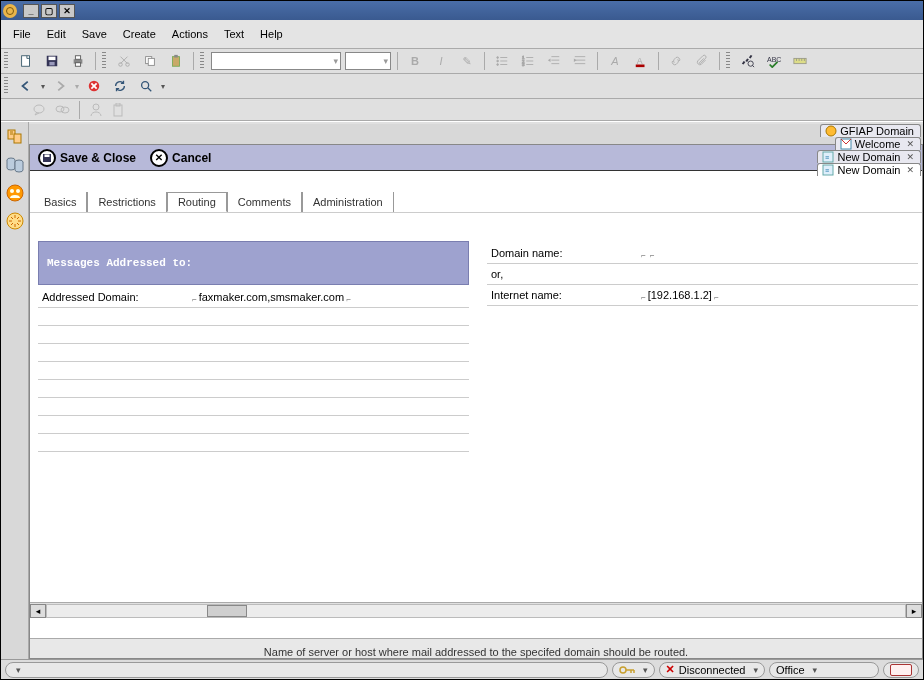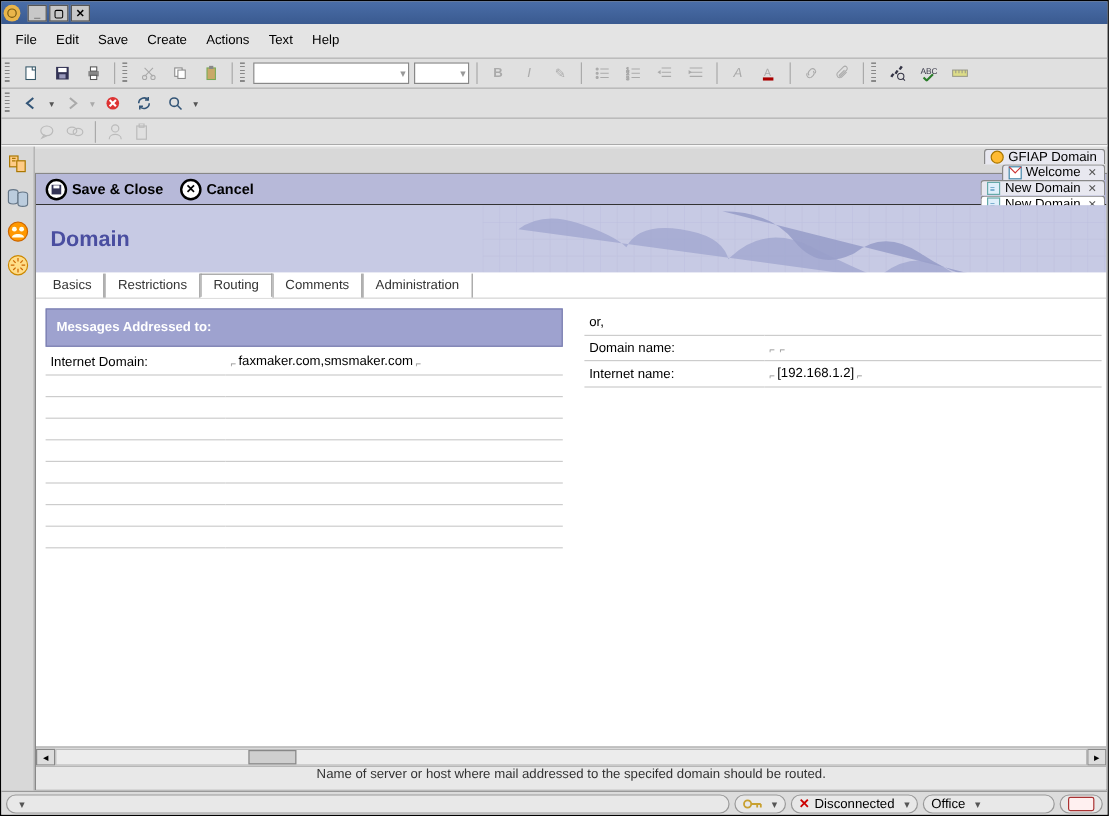--- a/index.html
+++ b/index.html
@@ -145,20 +145,21 @@
   .tab .close{ font-size:9px; color:#555; margin-left:3px; }
 
   
   .page{
     flex:1;
     border:1px solid #888;
     margin:0 0 0 0;
     background:#fff;
     display:flex; flex-direction:column;
     overflow:hidden;
+    gap:20px;
   }
 
   .actionbar{
     height:26px;
     background:#b7b9d9;
     display:flex; align-items:center;
     padding:0 8px; gap:14px;
     border-bottom:1px solid #333;
     font-size:12px;
   }
@@ -204,22 +205,22 @@
   }
 
   .body{
     flex:1; overflow:auto; padding:8px 4px 4px 8px;
     display:flex; gap:18px;
     background:#fff;
   }
   .panel{ flex:1; }
   .panel-hdr{
     background:#9ea2cf; color:#fff; font-weight:bold;
-    border:1px solid #7a7eb0; padding:4px 8px; height:32px;
-    display:flex; align-items:center;
+    border:1px solid #7a7eb0; padding:4px 8px; height:44px;
+    display:flex; align-items:center;font-family:Liberation Mono, monospace;
   }
   .field-table{ width:100%; border-collapse:collapse; margin-top:2px;}
   .field-table td{
     border-bottom:1px solid #ccc; padding:4px 4px; font-size:11px; vertical-align:middle;
     height:18px;
   }
   .field-table td:first-child{ width:150px; color:#000;}
   .fld-wrap{
     display:inline-flex; align-items:flex-end;
     font-family:Arial,sans-serif;
@@ -237,21 +238,21 @@
   .hscroll .arrow{
     width:16px; height:14px; border:1px solid #888; background:#ddd;
     display:flex; align-items:center; justify-content:center; font-size:9px;
   }
   .hscroll .track{ flex:1; height:14px; background:#ececec; border:1px solid #bbb; position:relative;}
   .hscroll .thumb{ position:absolute; left:160px; top:0; width:40px; height:12px; background:#cfcfcf; border:1px solid #888;}
 
   
   .descbar{
     height:20px; background:#e8e8e8; border-top:1px solid #aaa;
-    display:flex; align-items:flex-start; justify-content:center;
+    display:flex; align-items:flex-end; justify-content:center;
     font-size:11px; color:#333;
   }
 
   
   .statusbar{
     height:20px; background:#dcdcdc; border-top:1px solid #999;
     display:flex; align-items:center; padding:2px 4px; gap:4px; font-size:11px;
   }
   .status-seg{
     height:16px; border:1px solid #999; background:#e8e8e8;
@@ -558,50 +559,37 @@
               </svg>
           </span>
           <span>Save &amp; Close</span>
         </div>
         <div class="act">
           <span class="circ">✕</span>
           <span>Cancel</span>
         </div>
       </div>
 
-      <div class="banner">
-        <span class="title">Domain</span>
-        <svg class="world" viewBox="0 0 520 56" preserveAspectRatio="xMaxYMid slice">
-          <defs>
-            <pattern id="grid" width="14" height="14" patternUnits="userSpaceOnUse">
-              <path d="M14 0H0V14" fill="none" stroke="#aab0d8" stroke-width="0.5"></path>
-            </pattern>
-          </defs>
-          <rect width="520" height="56" fill="url(#grid)"></rect>
-          <path d="M30 20q20-15 50-5t40 20q10-20 45-15t40 25q30-30 70-10t55 25q30-25 60-5t45 20" fill="#8890c2" opacity="0.8"></path>
-          <path d="M200 5q40 0 60 25t50 10q25-20 55 0t45 18" fill="#7a82b8" opacity="0.9"></path>
-        </svg>
-      </div>
 
       <div class="subtabs">
         <div class="subtab">Basics</div>
         <div class="subtab">Restrictions</div>
         <div class="subtab active">Routing</div>
         <div class="subtab">Comments</div>
         <div class="subtab">Administration</div>
       </div>
 
       <div class="body">
 
         <div class="panel">
           <div class="panel-hdr">Messages Addressed to:</div>
           <table class="field-table">
             <tbody>
                 <tr>
-              <td>Internet Domain:</td>
+              <td>Addressed Domain:</td>
               <td>
                 <span class="fld-wrap">
                   <span class="br">⌐</span>
                   <span class="val">faxmaker.com,smsmaker.com</span>
                   <span class="br">⌐</span>
                 </span>
               </td>
             </tr>
             <tr>
                   <td></td>
@@ -636,32 +624,32 @@
                   <td></td>
                 </tr>
           </tbody>
             </table>
         </div>
 
         <div class="panel">
           <table class="field-table">
             <tbody>
                 <tr>
-              <td>or,</td>
-              <td></td>
-            </tr>
-            <tr>
               <td>Domain name:</td>
               <td>
                 <span class="fld-wrap">
                   <span class="br">⌐</span>
                   <span class="val"></span>
                   <span class="br">⌐</span>
                 </span>
               </td>
+            </tr>
+            <tr>
+              <td>or,</td>
+              <td></td>
             </tr>
             <tr>
               <td>Internet name:</td>
               <td>
                 <span class="fld-wrap">
                   <span class="br">⌐</span>
                   <span class="val">[192.168.1.2]</span>
                   <span class="br">⌐</span>
                 </span>
               </td>

